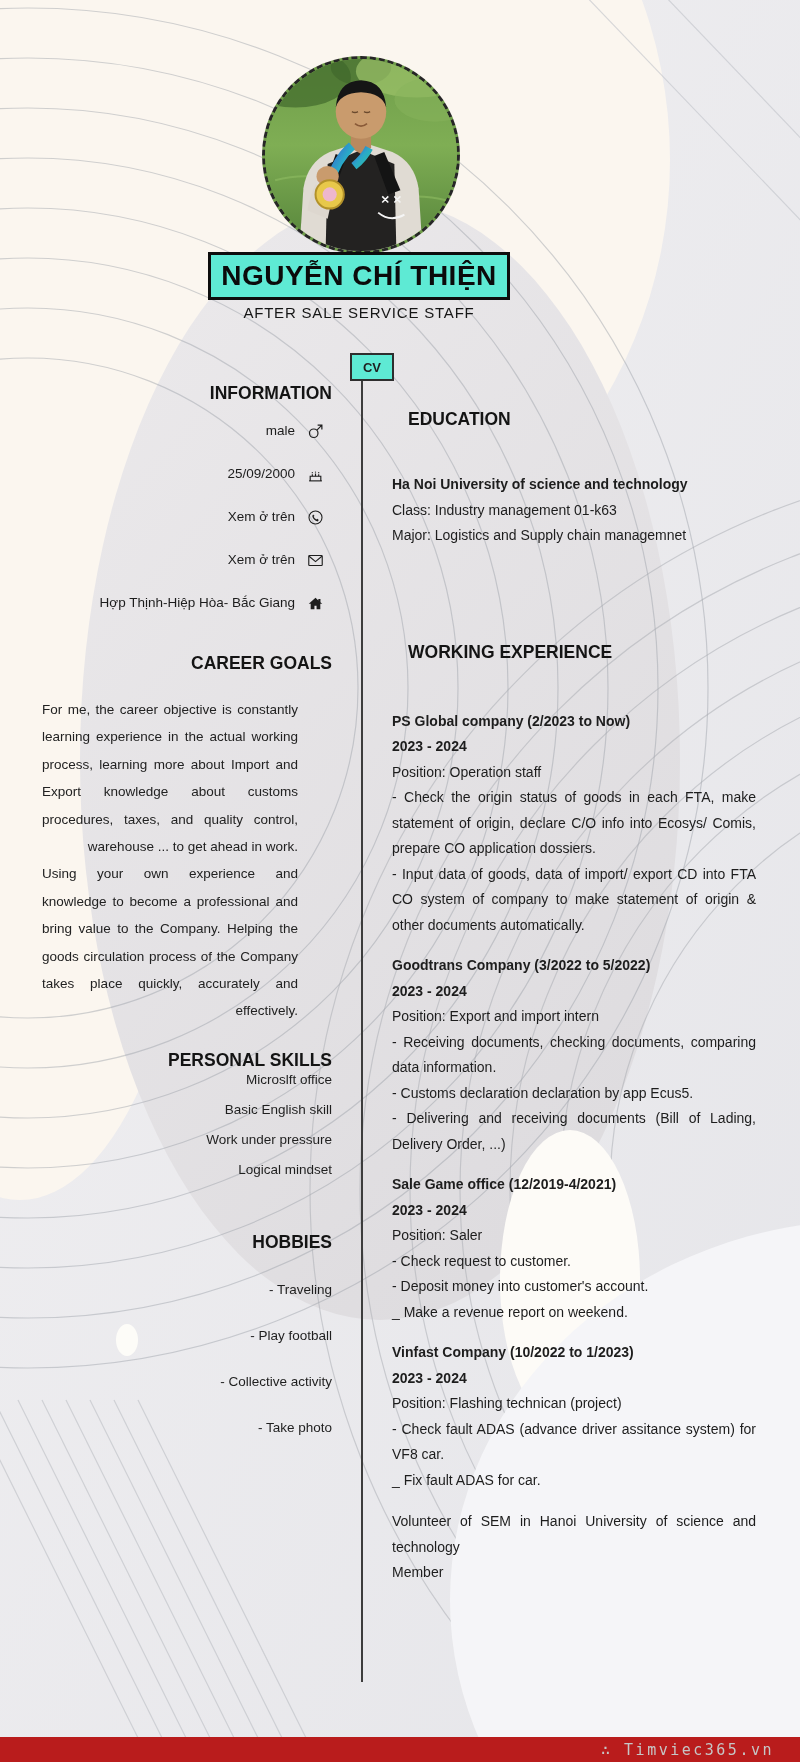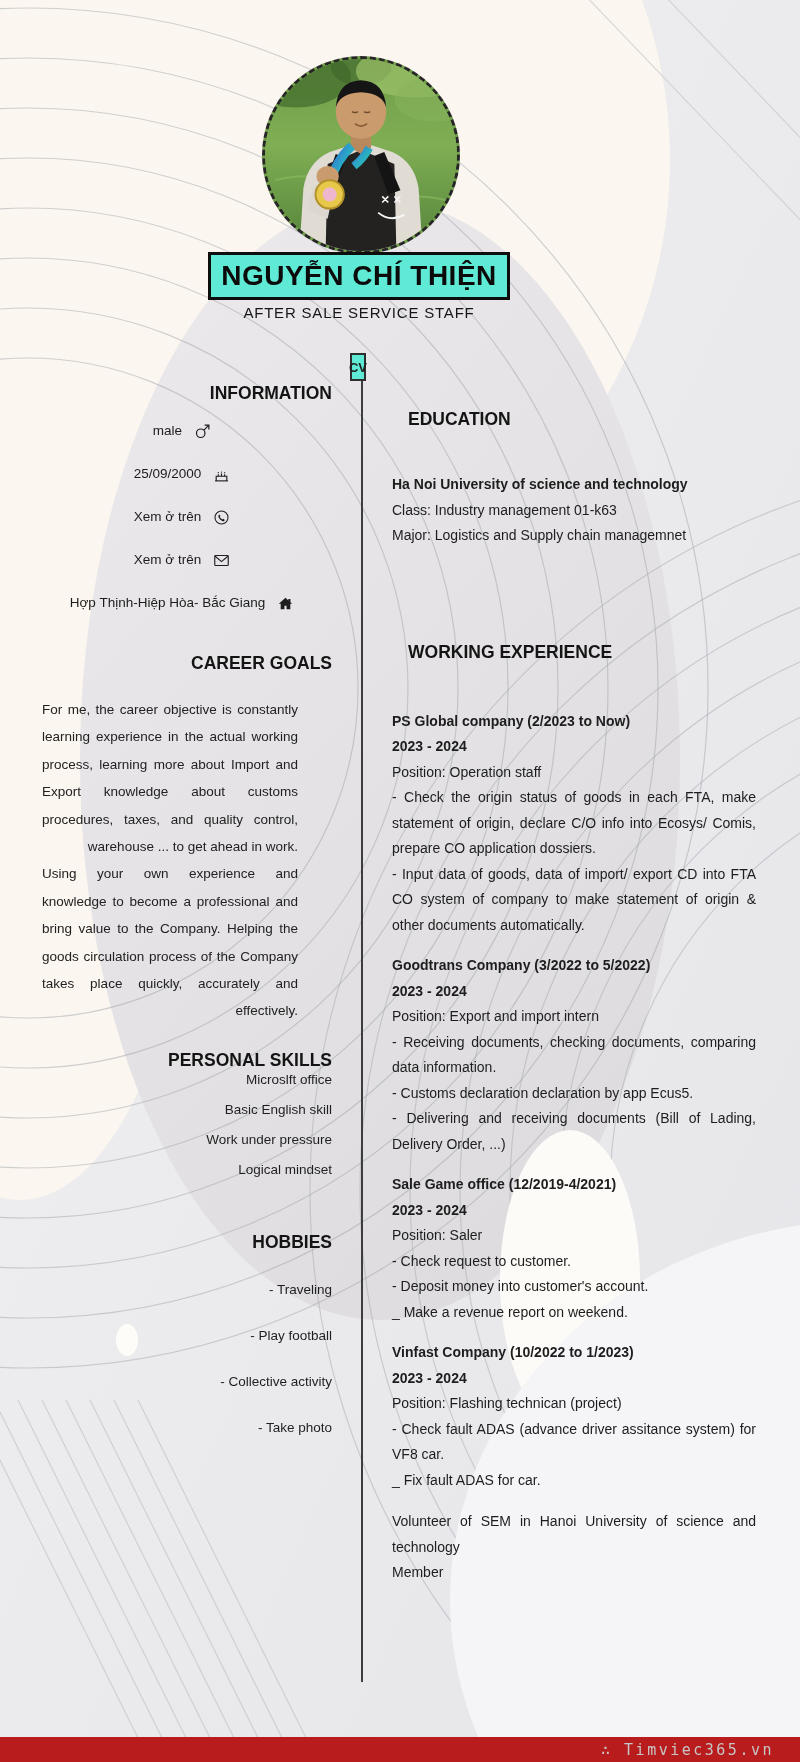--- a/index.html
+++ b/index.html
@@ -22,39 +22,39 @@
     display:flex; align-items:center; justify-content:center;
   }
   .name-box h1{
     margin:0; font-size:28px; font-weight:bold; letter-spacing:.5px; color:#0b0b0b; white-space:nowrap;
   }
   .subtitle{
     position:absolute; left:159px; top:304px; width:400px; z-index:3;
     text-align:center; font-size:15px; letter-spacing:.8px; color:#161616;
   }
   .cv-badge{
-    position:absolute; left:350px; top:353px; width:16px; height:28px; z-index:4;
+    position:absolute; left:350px; top:353px; width:44px; height:28px; z-index:4;
     background:#5eead4; border:2px solid #2e2e2e; box-sizing:border-box;
     display:flex; align-items:center; justify-content:center;
     font-size:13px; font-weight:bold; color:#1f1f1f;
   }
   .divider{
     position:absolute; left:361px; top:380px; width:2px; height:1302px;
     background:#3d3d3d; z-index:2;
   }
 
   
   .left-col{position:absolute; left:40px; top:382px; width:292px; z-index:2;}
   .lhead{
     margin:0; font-size:17.5px; font-weight:800; color:#141414;
     text-align:right; line-height:22px;
   }
   .info-list{margin-top:18px; margin-bottom:40px;}
   .info-row{
-    display:flex; justify-content:center; align-items:center; gap:12px;
+    display:flex; justify-content:flex-end; align-items:center; gap:12px;
     margin-bottom:25px; padding-right:8px; font-size:13.5px; line-height:18px; color:#1c1c1c;
   }
   .info-row:last-child{margin-bottom:0;}
   .icon{width:17px; height:17px; flex:0 0 17px;}
   .icon svg{width:17px; height:17px; display:block;}
 
   .goals{margin:22px 34px 0 2px;}
   .goals p{
     margin:0; font-size:13.5px; line-height:27.4px; color:#222;
     text-align:justify; text-align-last:right;

